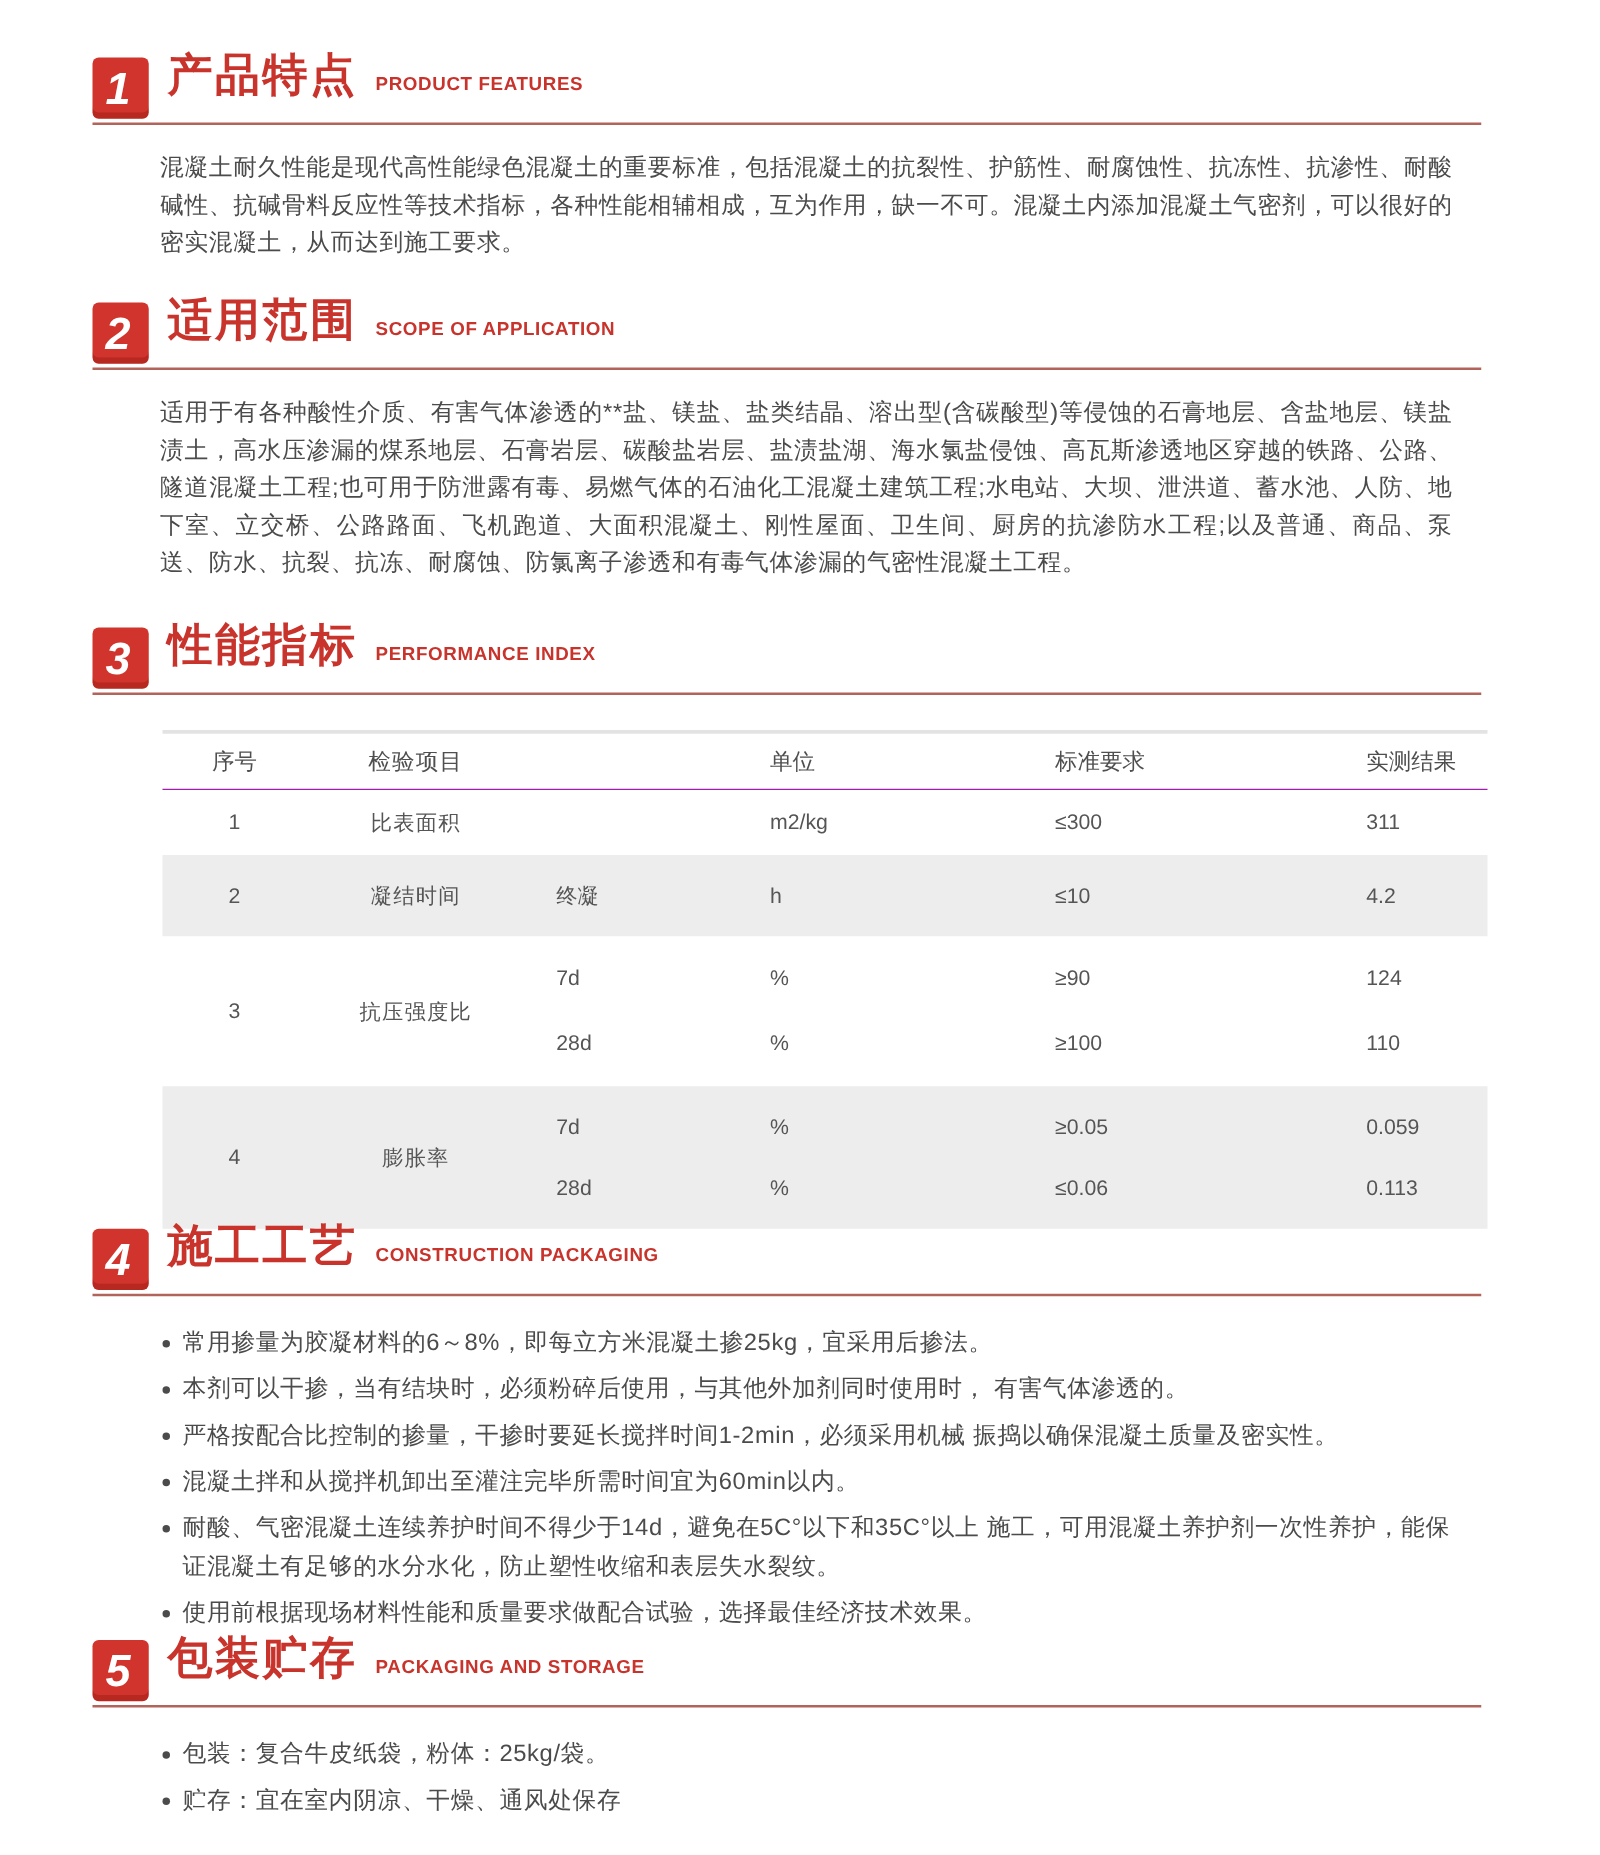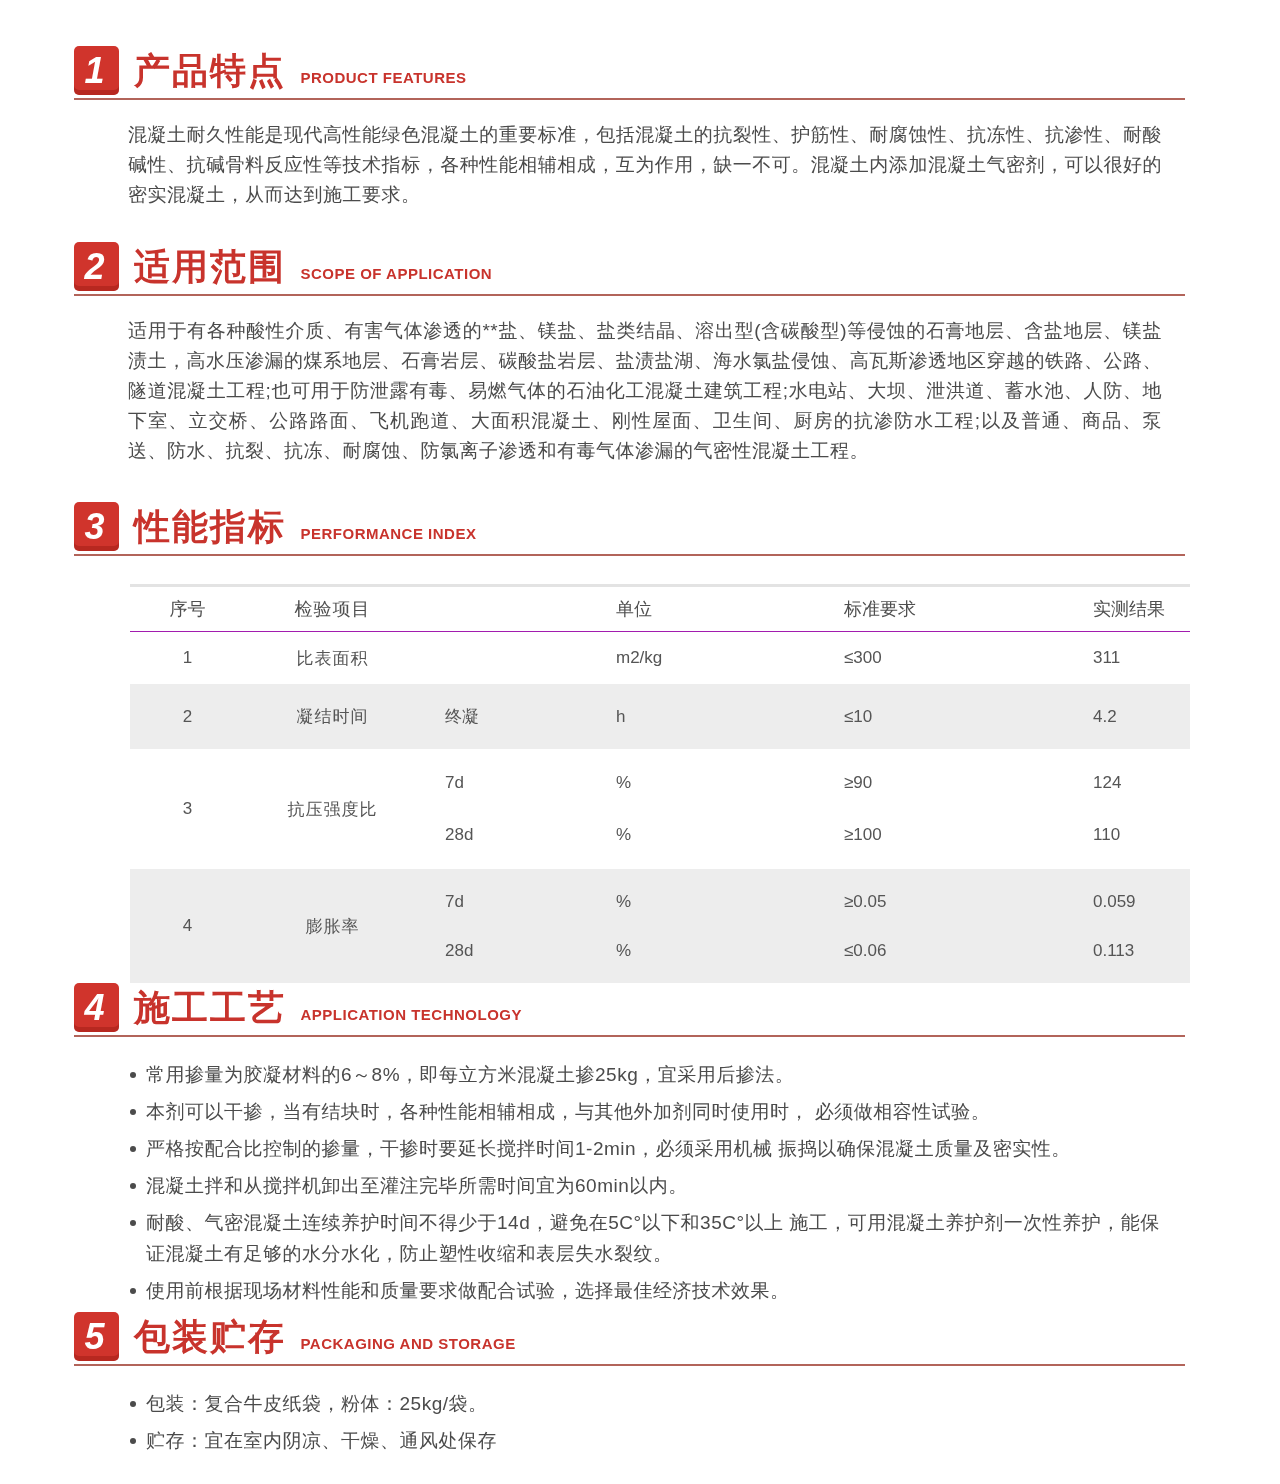--- a/index.html
+++ b/index.html
@@ -20,21 +20,21 @@
   }
   .badge {
     position:absolute; left:0; top:0;
     width:45px; height:49px;
     background:#d0342c; border-radius:5px;
     box-shadow: inset 0 -5px 0 rgba(120,10,5,0.28);
     color:#ffffff; font-size:36px; font-weight:bold; font-style:italic;
     display:flex; align-items:center; justify-content:center;
     padding-right:4px;
   }
-  .titles { position:absolute; left:60px; bottom:6px; white-space:nowrap; }
+  .titles { position:absolute; left:60px; bottom:17px; white-space:nowrap; }
   .title-zh {
     display:inline-block; color:#c8332c; font-size:36px; font-weight:bold;
     letter-spacing:2px; vertical-align:baseline;
   }
   .title-en {
     display:inline-block; color:#c8332c; font-size:15px; font-weight:bold;
     letter-spacing:0.5px; margin-left:10px; vertical-align:baseline;
   }
 
   
@@ -203,26 +203,26 @@
       </div>
     </div>
   </section>
 
   <section class="sec">
     <div class="sec-header">
       <div class="sec-rule"></div>
       <div class="badge">4</div>
       <div class="titles">
         <span class="title-zh">施工工艺</span>
-        <span class="title-en">APPLICATION TECHNOLOGY</span>
+        <span class="title-en">CONSTRUCTION PACKAGING</span>
       </div>
     </div>
     <ul class="bullets gap-s4">
       <li>常用掺量为胶凝材料的6～8%，即每立方米混凝土掺25kg，宜采用后掺法。</li>
-      <li>本剂可以干掺，当有结块时，各种性能相辅相成，与其他外加剂同时使用时， 必须做相容性试验。</li>
+      <li>本剂可以干掺，当有结块时，必须粉碎后使用，与其他外加剂同时使用时， 有害气体渗透的。</li>
       <li>严格按配合比控制的掺量，干掺时要延长搅拌时间1-2min，必须采用机械 振捣以确保混凝土质量及密实性。</li>
       <li>混凝土拌和从搅拌机卸出至灌注完毕所需时间宜为60min以内。</li>
       <li>耐酸、气密混凝土连续养护时间不得少于14d，避免在5C°以下和35C°以上 施工，可用混凝土养护剂一次性养护，能保证混凝土有足够的水分水化，防止塑性收缩和表层失水裂纹。</li>
       <li>使用前根据现场材料性能和质量要求做配合试验，选择最佳经济技术效果。</li>
     </ul>
   </section>
 
   <section class="sec">
     <div class="sec-header">
       <div class="sec-rule"></div>

